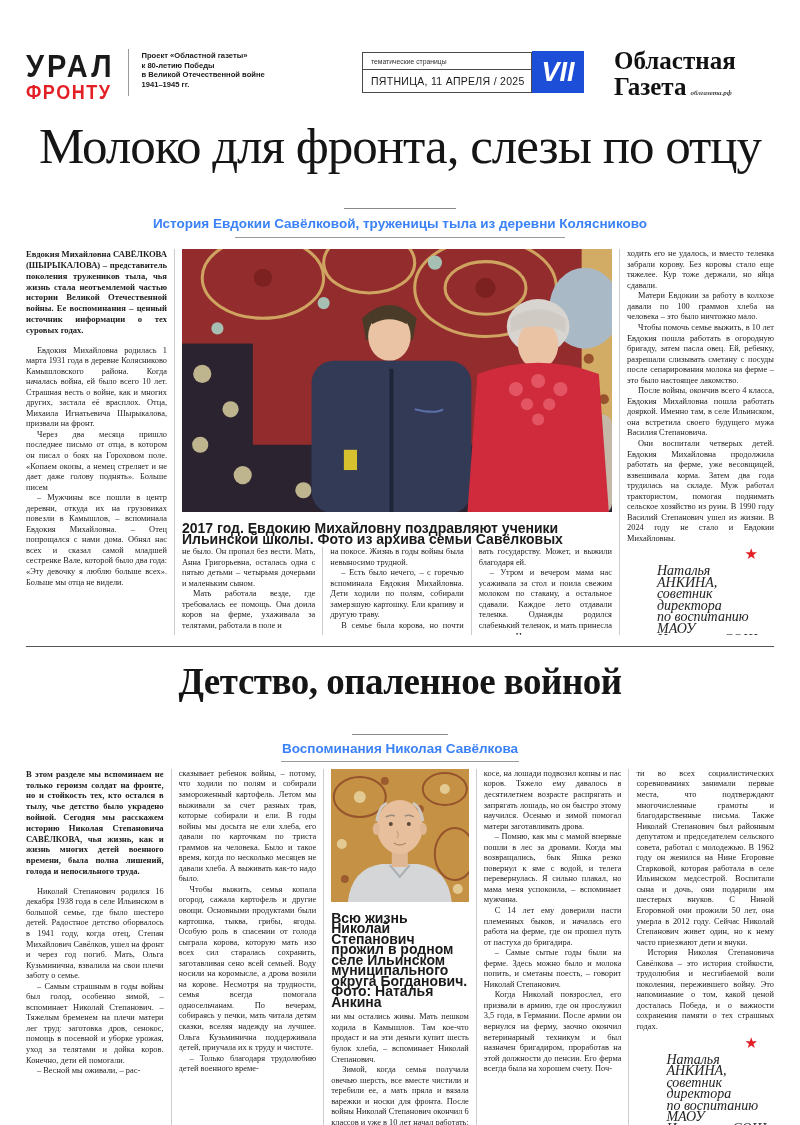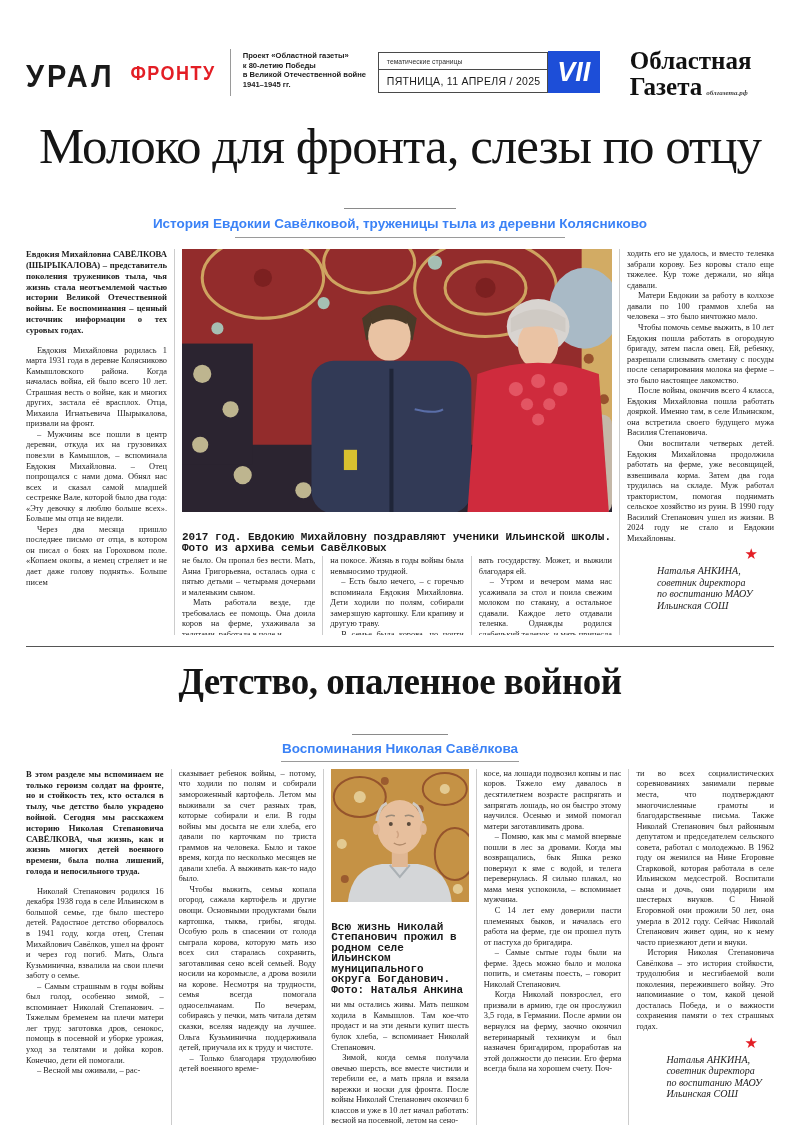--- a/index.html
+++ b/index.html
@@ -2,21 +2,21 @@
 <html lang="ru"><head>
 <meta charset="utf-8">
 <style>
   html,body{margin:0;padding:0;background:#fff;}
   .page{width:800px;height:1125px;background:#ffffff;position:relative;overflow:hidden;
         font-family:"Liberation Serif",serif;color:#222;}
   .content{padding:0 26px;}
 
   
   .header{display:flex;align-items:flex-start;padding-top:48px;}
-  .logo{display:flex;flex-direction:row;line-height:1;margin-top:14px;gap:16px;}
+  .logo{display:flex;flex-direction:column;line-height:1;margin-top:4px;}
   .logo-top{font-family:"Liberation Sans",sans-serif;font-weight:900;font-size:29px;
             letter-spacing:3px;color:#1a1a1a;transform:scaleY(1.08);}
   .logo-bottom{font-family:"Liberation Sans",sans-serif;font-weight:900;font-size:18px;
             letter-spacing:1.5px;color:#e31e25;margin-top:3px;transform:scaleY(1.08);}
   .hdr-rule{width:1px;background:#9a9a9a;height:47px;margin:1px 12px 0 14px;}
   .project-text{font-family:"Liberation Sans",sans-serif;font-weight:700;font-size:7.6px;
             line-height:9.6px;color:#1a1a1a;white-space:pre-line;margin-top:3px;width:150px;}
   .hdr-spacer{flex:1;}
   .datebox-wrap{display:flex;margin-top:3px;align-items:flex-end;}
   .datebox{border:1.5px solid #4a4a4a;width:168px;height:39px;display:flex;flex-direction:column;}
@@ -53,24 +53,24 @@
   .vsep{width:1px;background:#cccccc;align-self:stretch;margin:0 7px;flex:0 0 1px;}
   .ncol{flex:1 1 0;min-width:0;overflow:hidden;}
   .ncol-fixed1{flex:0 0 141px;}
   .ncol-fixed5{flex:0 0 147px;}
   .mid-wrap{flex:3 1 0;min-width:0;display:flex;flex-direction:column;}
   .mid-cols{display:flex;flex:1;overflow:hidden;margin-top:3px;}
 
   .body-text p{margin:0;text-align:justify;font-size:8.4px;line-height:10.55px;color:#222;}
   .body-text p.ind{text-indent:11px;}
   .lead{font-weight:700;font-size:8.6px !important;line-height:10.8px !important;margin-bottom:10px !important;}
-  .caption{font-family:Liberation Mono, monospace;font-weight:700;font-size:11px;
-            line-height:10.5px;color:#1a1a1a;margin-top:20px;}
+  .caption{font-family:Liberation Sans, sans-serif;font-weight:700;font-size:14px;
+            line-height:10.5px;color:#1a1a1a;margin-top:11px;}
   .star{color:#e31e25;font-size:15px;line-height:15px;text-align:right;padding-right:16px;margin-top:3px;}
-  .signature{font-style:italic;font-size:10px;line-height:11.5px;color:#222;padding-left:30px;margin-top:3px;}
+  .signature{font-style:italic;font-size:14px;line-height:11.5px;color:#222;padding-left:30px;margin-top:3px;}
 
   .photo1{width:100%;height:263px;overflow:hidden;background:#932c2c;}
   .photo2{width:100%;height:133px;overflow:hidden;background:#c59245;}
   svg{display:block;}
 </style>
 </head>
 <body>
 
 <div class="page">
   <div class="content">
@@ -101,22 +101,22 @@
 
     <h1 class="main-title">Молоко для фронта, слезы по отцу</h1>
     <div class="divider-short"></div>
     <div class="subtitle">История Евдокии Савёлковой, труженицы тыла из деревни Колясниково</div>
     <div class="divider-mid"></div>
 
     <div class="article art1 body-text">
       <div class="ncol ncol-fixed1">
         <p class="lead">Евдокия Михайловна САВЁЛКОВА (ШЫРЫКАЛОВА) – представитель поколения тружеников тыла, чья жизнь стала неотъемлемой частью истории Великой Отечественной войны. Ее воспоминания – ценный источник информации о тех суровых годах.</p>
         <p class="ind">Евдокия Михайловна родилась 1 марта 1931 года в деревне Колясниково Камышловского района. Когда началась война, ей было всего 10 лет. Страшная весть о войне, как и многих других, застала её врасплох. Отца, Михаила Игнатьевича Шырыкалова, призвали на фронт.</p>
+        <p class="ind">Через два месяца пришло последнее письмо от отца, в котором он писал о боях на Гороховом поле. «Копаем окопы, а немец стреляет и не дает даже голову поднять». Больше писем</p>
         <p class="ind">– Мужчины все пошли в центр деревни, откуда их на грузовиках повезли в Камышлов, – вспоминала Евдокия Михайловна. – Отец попрощался с нами дома. Обнял нас всех и сказал самой младшей сестренке Вале, которой было два года: «Эту девочку я люблю больше всех». Больше мы отца не видели.</p>
-        <p class="ind">Через два месяца пришло последнее письмо от отца, в котором он писал о боях на Гороховом поле. «Копаем окопы, а немец стреляет и не дает даже голову поднять». Больше писем</p>
       </div>
       <div class="vsep"></div>
 
       <div class="mid-wrap">
         <div class="photo1">
           <svg width="100%" height="263" viewBox="0 0 425 263" preserveAspectRatio="xMidYMid slice">
             <rect width="425" height="263" fill="#932c2c"></rect>
             <g stroke="#d9b96a" stroke-width="3" fill="none" opacity="0.85">
               <ellipse cx="300" cy="40" rx="70" ry="48"></ellipse>
               <ellipse cx="300" cy="40" rx="40" ry="26"></ellipse>

